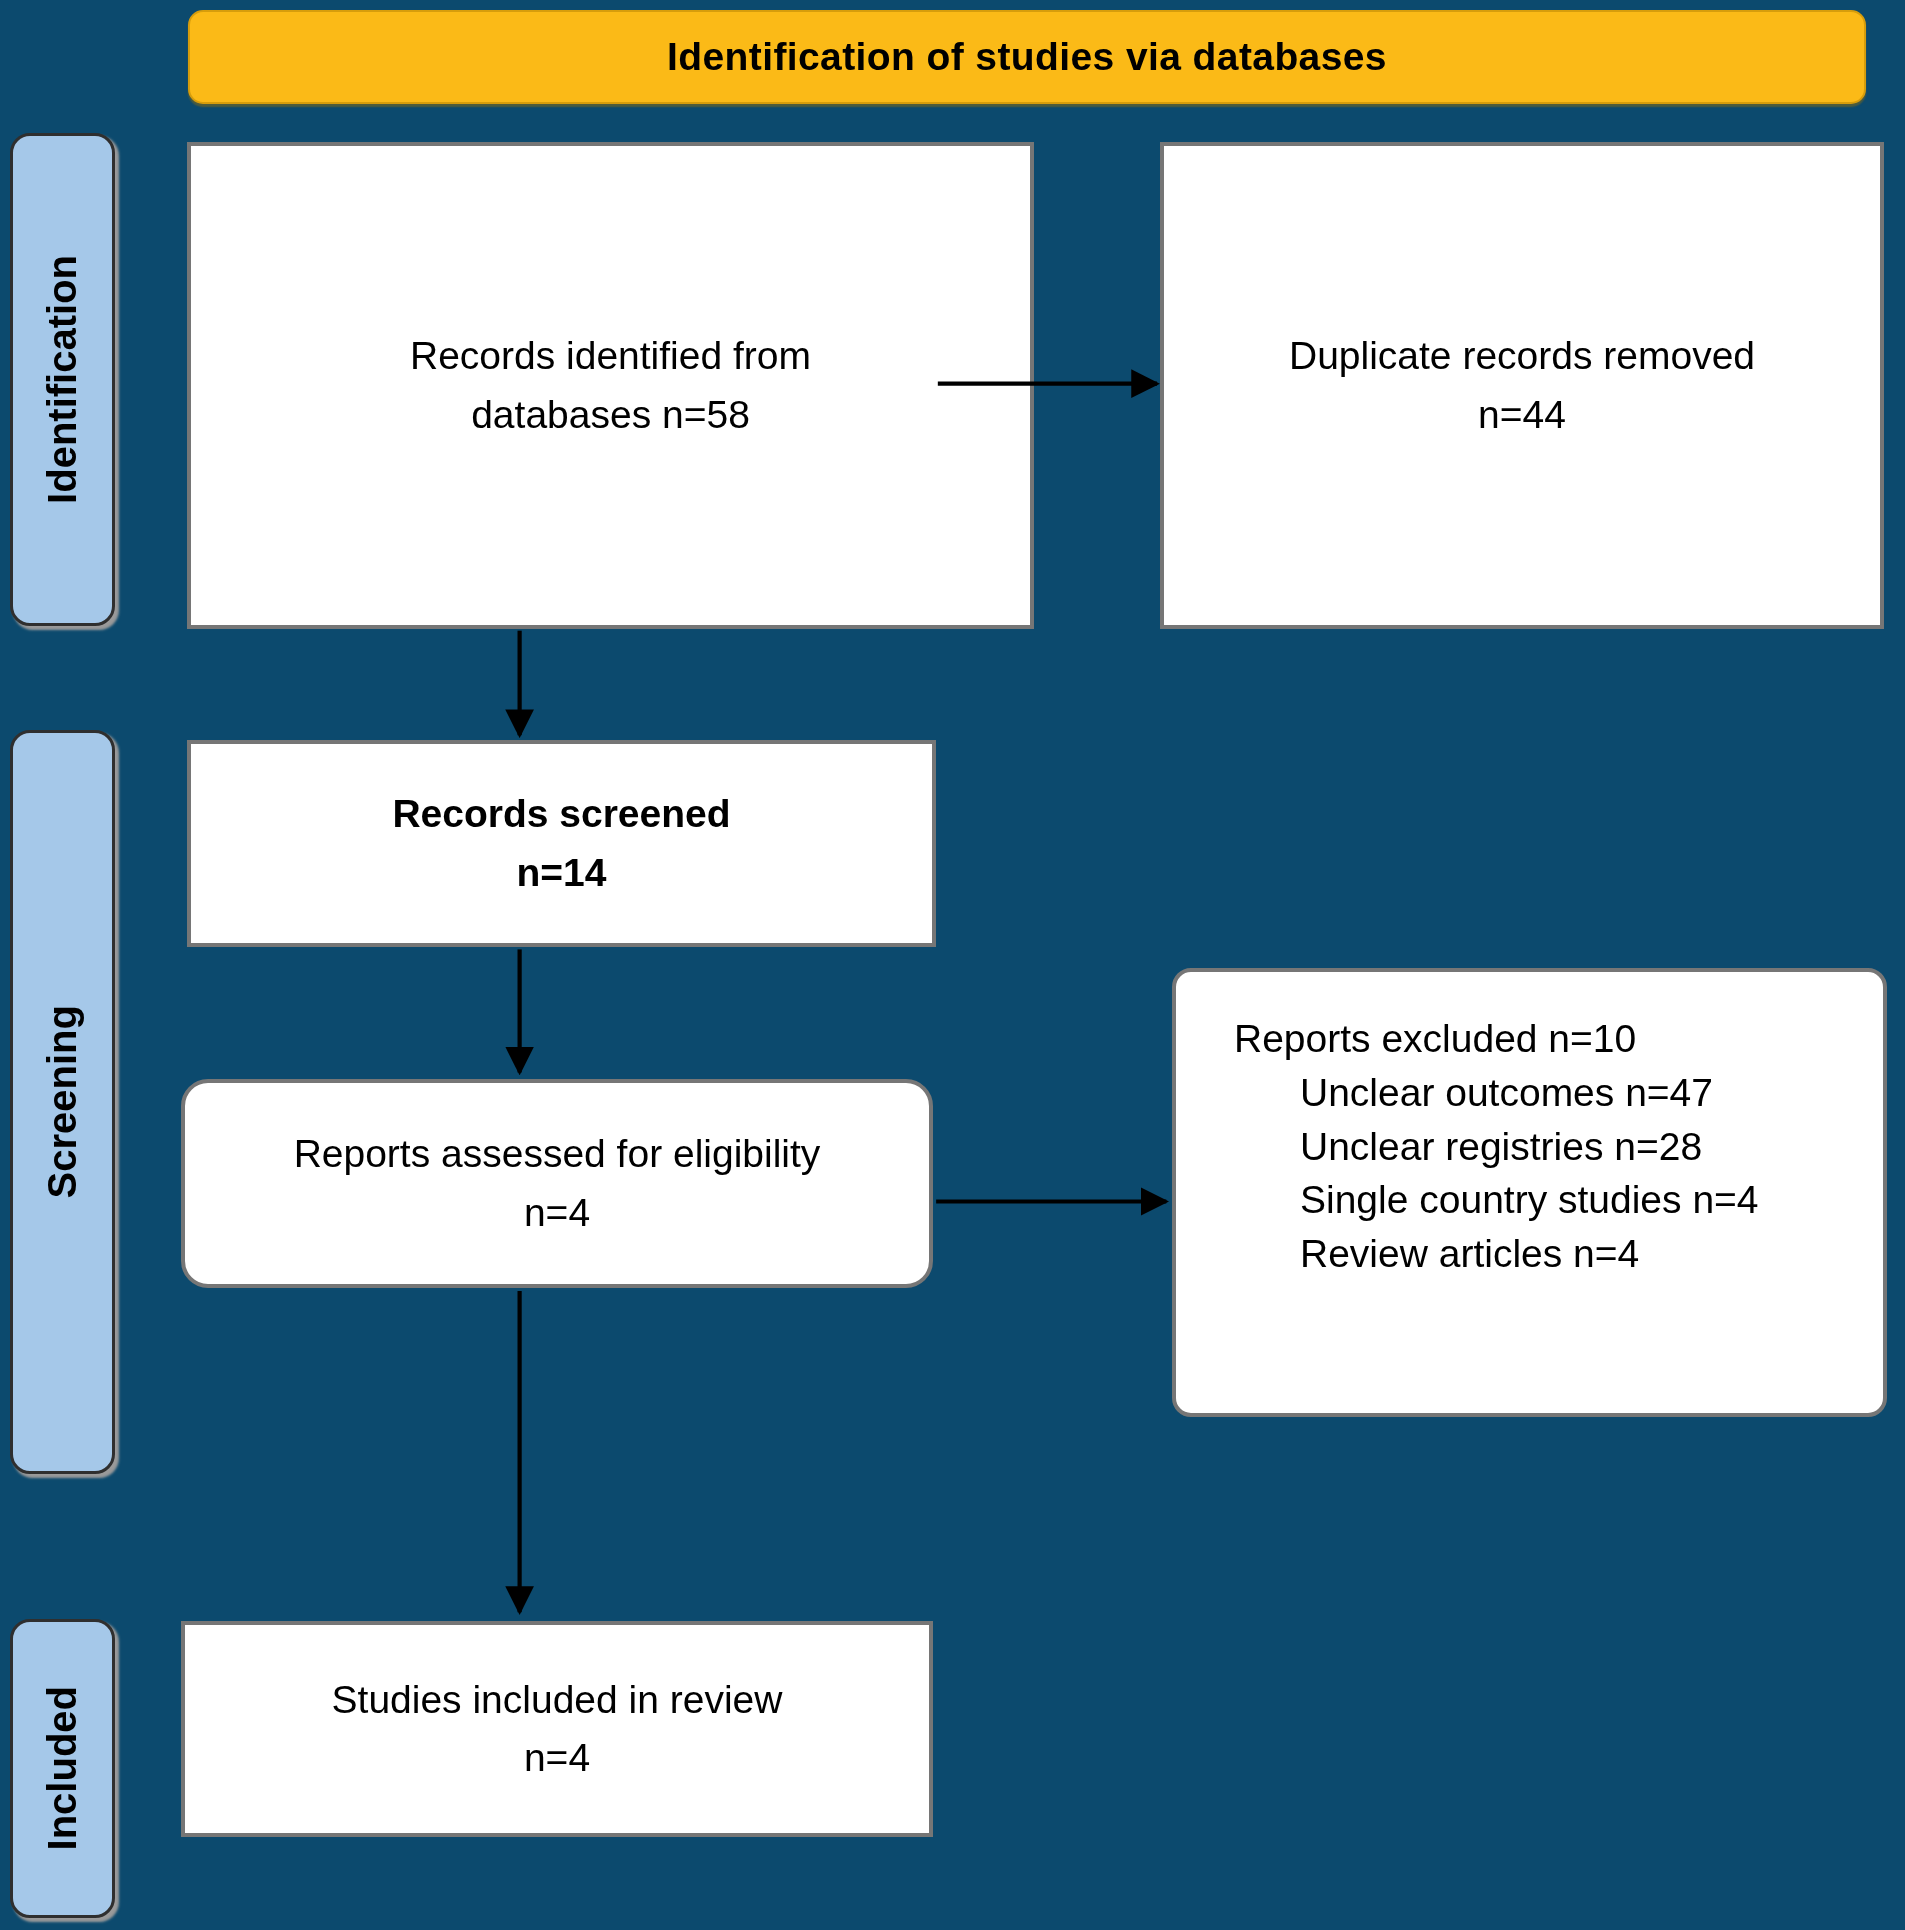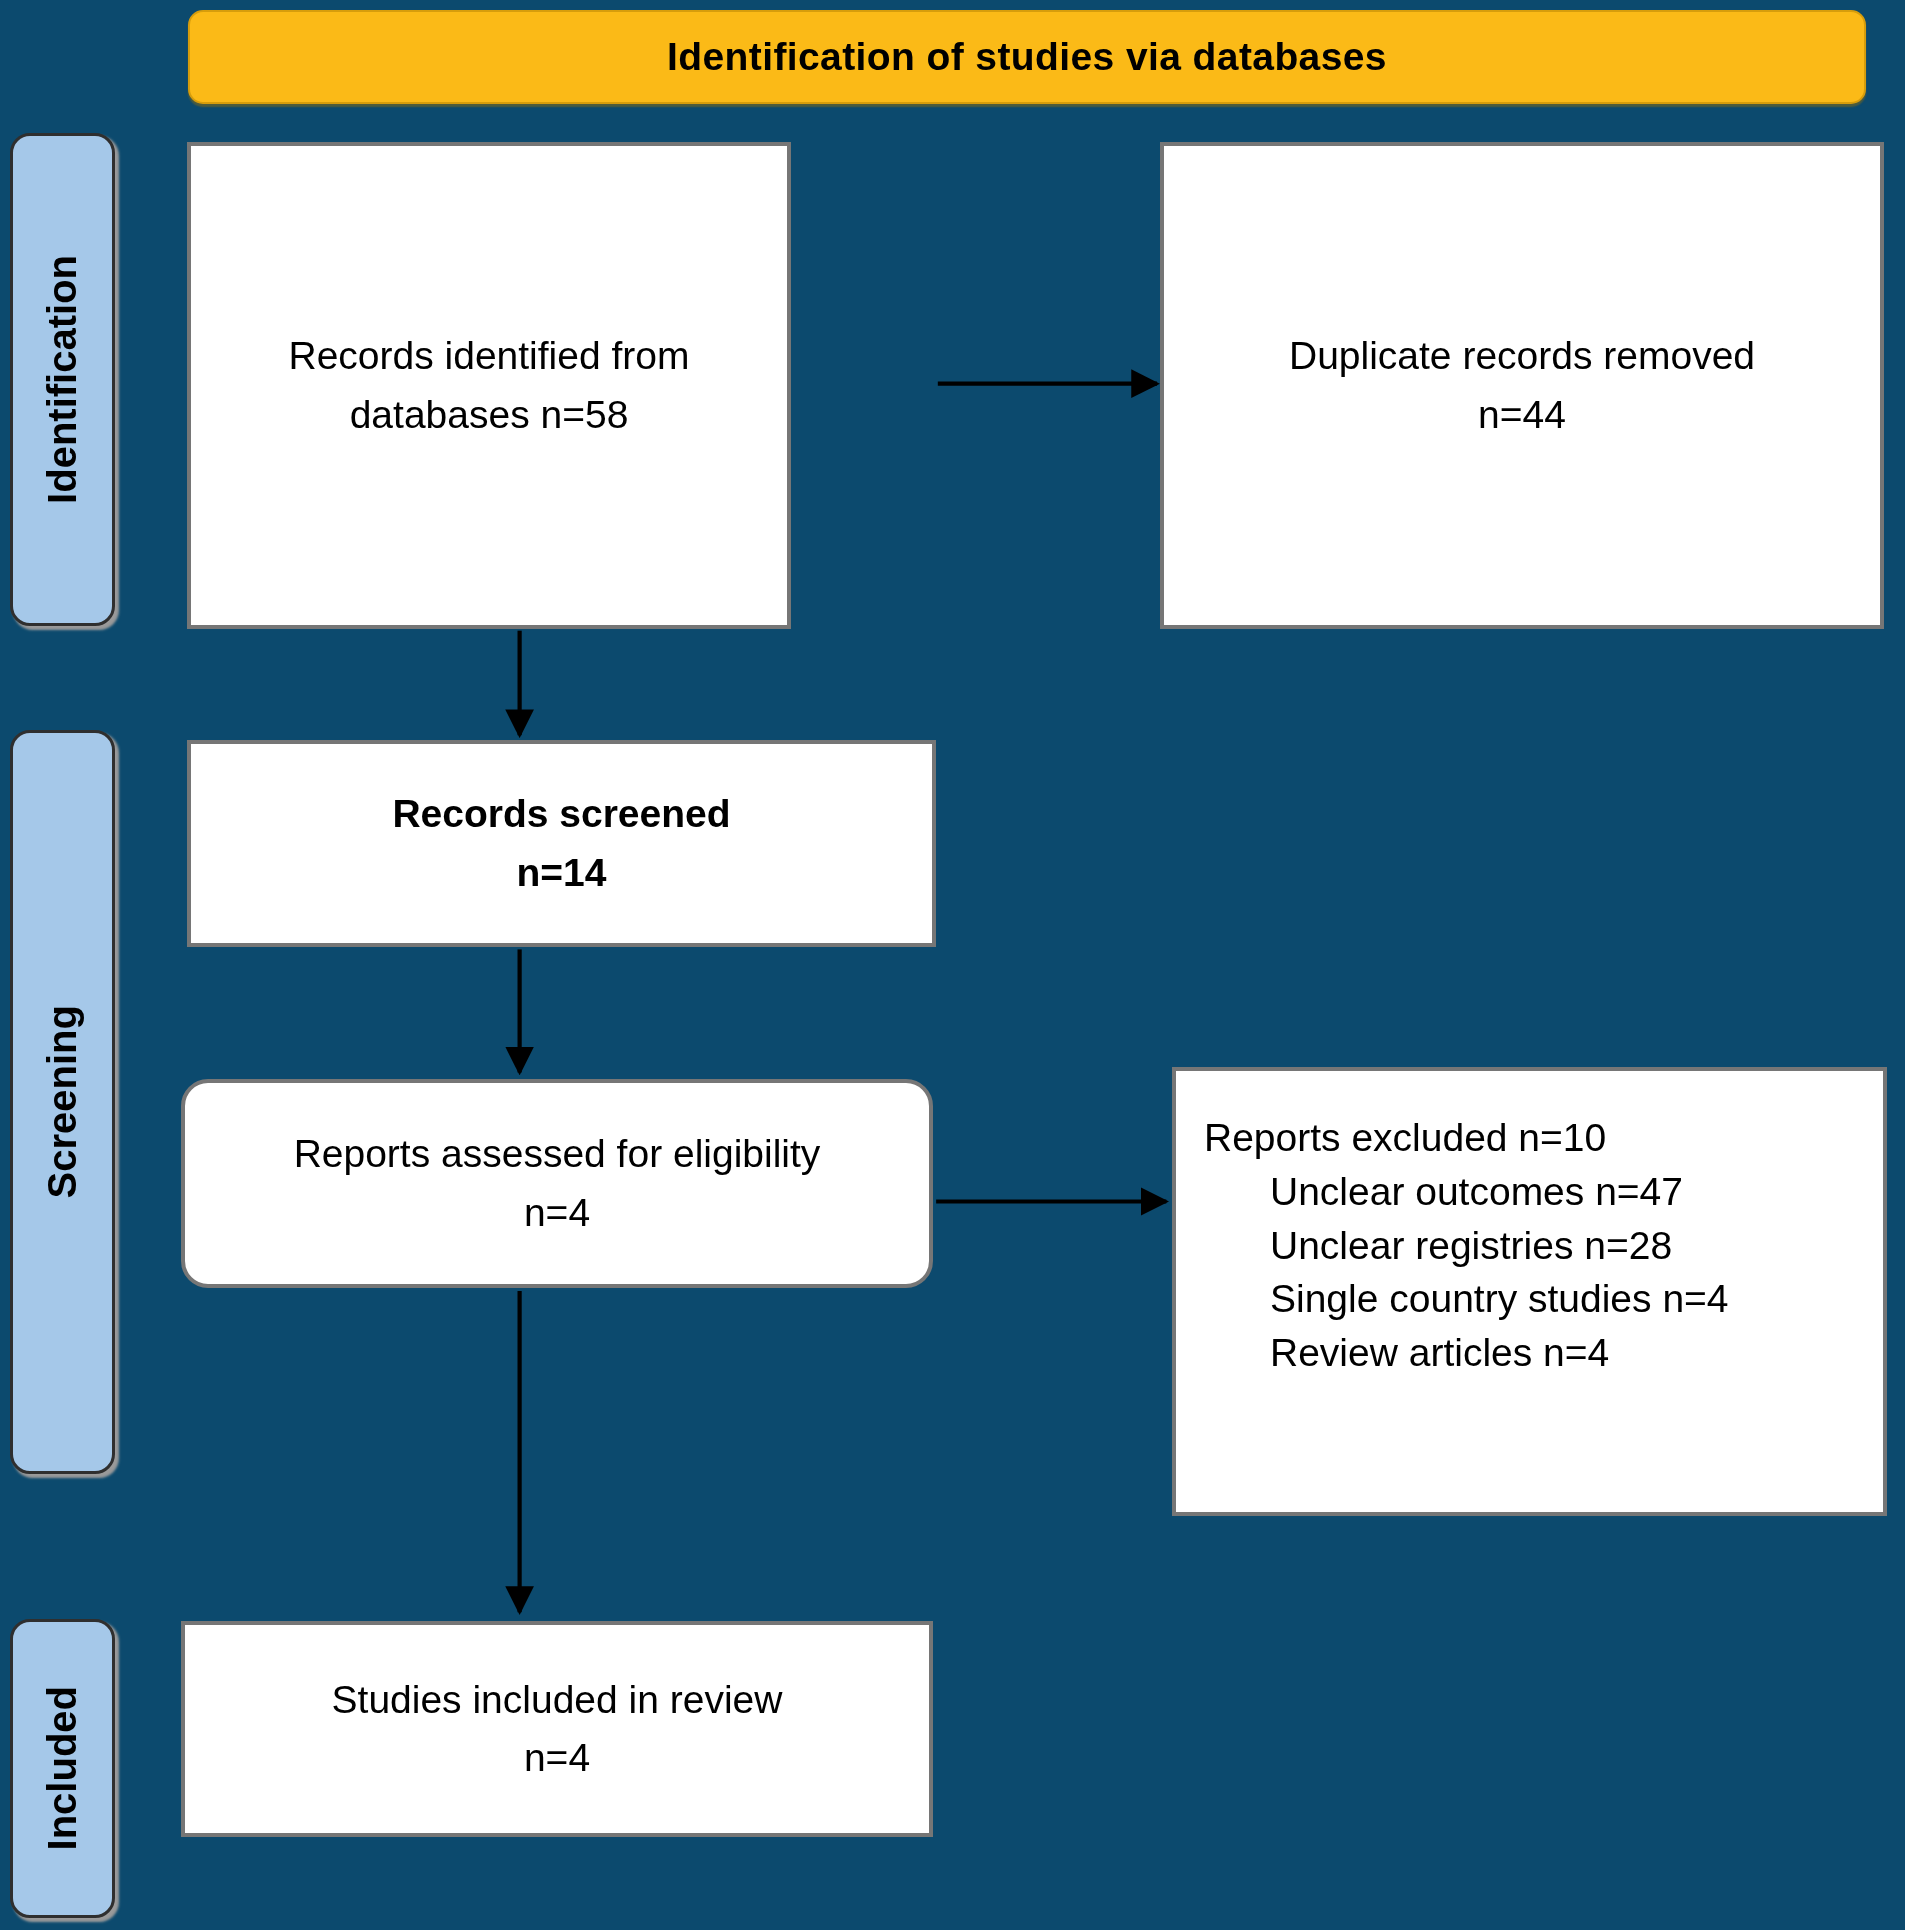--- a/index.html
+++ b/index.html
@@ -60,30 +60,31 @@
   
   .box {
     position: absolute;
     background: #ffffff;
     border: 4.2px solid var(--box-border);
     display: flex; flex-direction: column;
     align-items: center; justify-content: center;
     text-align: center;
     font-size: 39px; line-height: 1.5;
   }
-  .box-records-identified { left: 187px;  top: 142px;  width: 604px; height: 487px; }
+  .box-records-identified { left: 187px;  top: 142px;  width: 847px; height: 487px; }
   .box-duplicates-removed { left: 1160px; top: 142px;  width: 724px; height: 487px; }
   .box-records-screened   { left: 187px;  top: 740px;  width: 749px; height: 207px; font-weight: bold; }
   .box-reports-assessed   { left: 181px;  top: 1079px; width: 752px; height: 209px; border-radius: 27px; }
   .box-reports-excluded   {
-    left: 1172px; top: 1067px; width: 715px; height: 449px;
+    left: 1172px; top: 968px; width: 715px; height: 449px;
     align-items: stretch; justify-content: flex-start;
     text-align: left;
-    padding: 40px 17px 17px 28px;
+    padding: 40px 17px 17px 58px;
     line-height: 1.38;
+    border-radius: 19px;
   }
   .box-studies-included   { left: 181px;  top: 1621px; width: 752px; height: 216px; }
   .excl-item { padding-left: 66px; }
 
   
   svg.arrows {
     position: absolute; left: 0; top: 0;
     width: 1906px; height: 1930px;
     pointer-events: none;
   }

